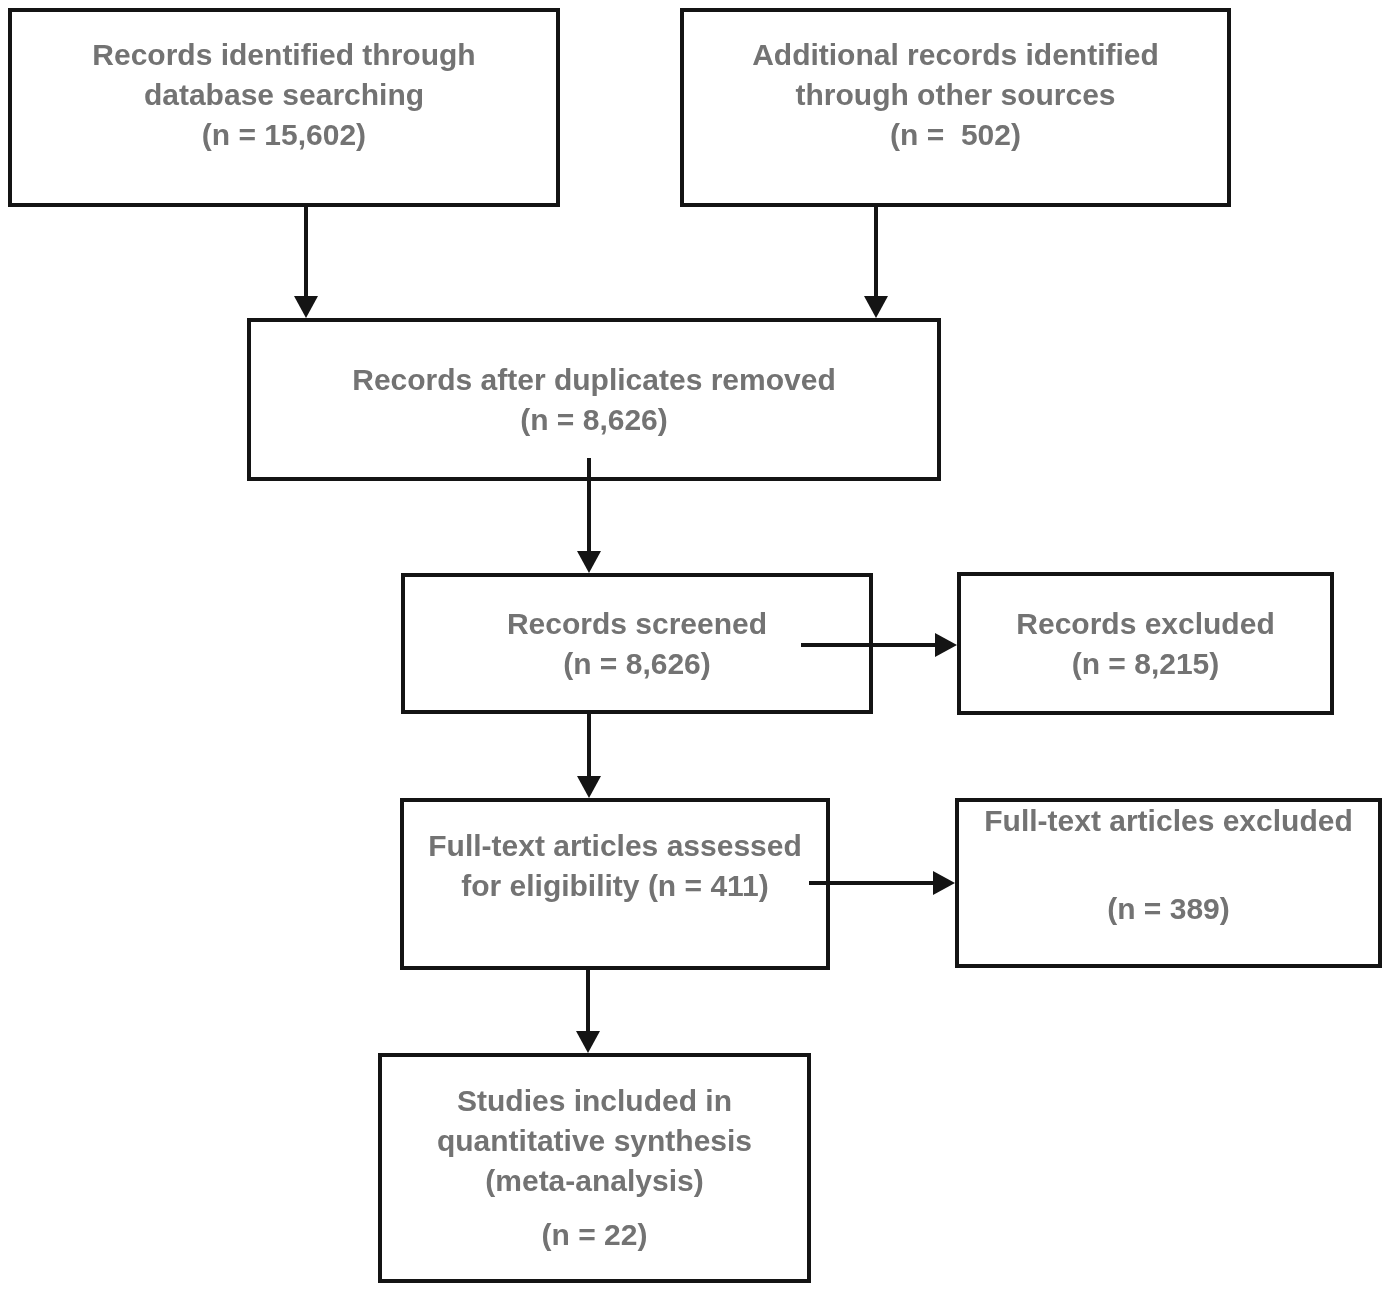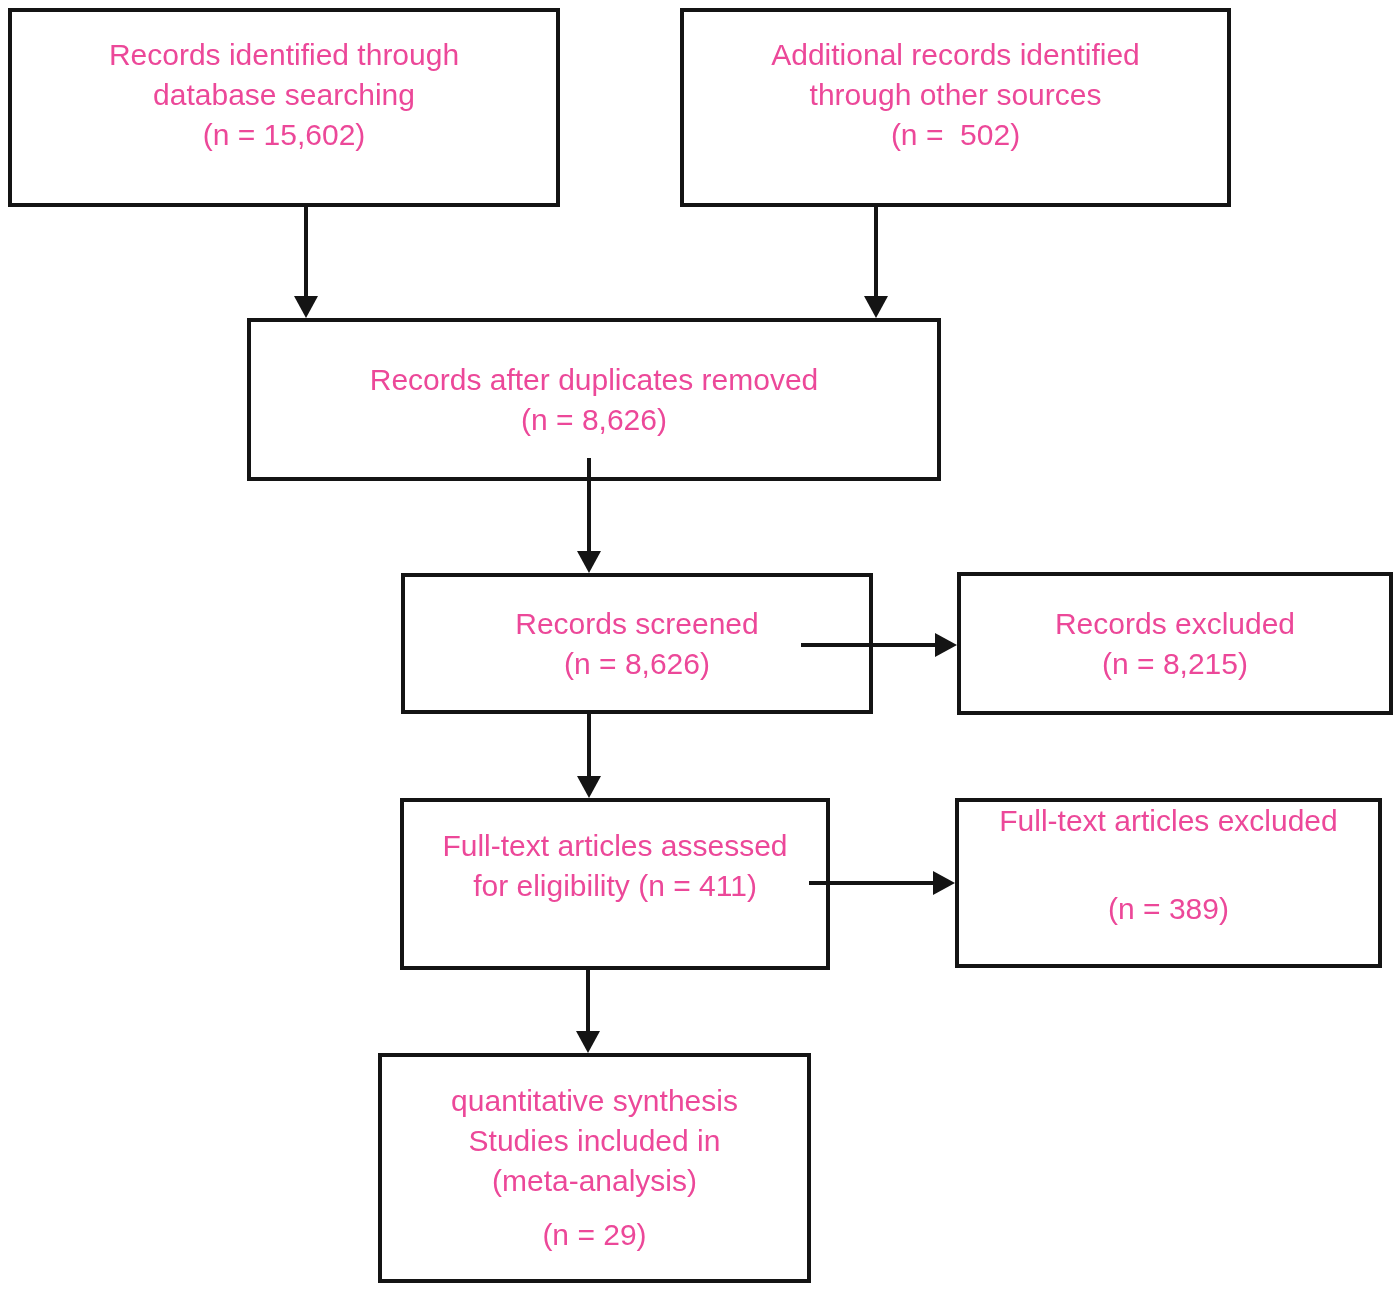--- a/index.html
+++ b/index.html
@@ -6,21 +6,22 @@
     margin: 0;
     padding: 0;
     background: #ffffff;
   }
   .diagram {
     position: relative;
     width: 1400px;
     height: 1291px;
     background: #ffffff;
     font-family: "Liberation Sans", sans-serif;
-    color: #ec4899;
+    color: #737373;
+    font-weight: bold;
   }
   .box {
     position: absolute;
     box-sizing: border-box;
     border: 4px solid #141414;
     background: #ffffff;
     display: flex;
     flex-direction: column;
     align-items: center;
     justify-content: center;
@@ -29,21 +30,21 @@
     line-height: 40px;
   }
   .line { white-space: pre; }
   .gap-top { margin-top: 14px; }
 
   
   .b1 { left: 8px;   top: 8px;    width: 552px; height: 199px; padding-bottom: 26px; }
   .b2 { left: 632px; top: 8px;    width: 551px; height: 199px; padding-bottom: 26px; margin-left: 48px; }
   .b3 { left: 247px; top: 318px;  width: 694px; height: 163px; }
   .b4 { left: 401px; top: 573px;  width: 472px; height: 141px; }
-  .b5 { left: 957px; top: 572px;  width: 436px; height: 143px; }
+  .b5 { left: 957px; top: 572px;  width: 377px; height: 143px; }
   .b6 { left: 379px; top: 798px;  width: 430px; height: 172px; padding-bottom: 36px; margin-left: 21px; }
   .b7 { left: 955px; top: 798px;  width: 427px; height: 170px; padding-bottom: 36px; gap: 48px; }
   .b8 { left: 378px; top: 1053px; width: 433px; height: 230px; }
 
   
   .arrow { position: absolute; }
   .arrow-v .shaft {
     position: absolute;
     left: 50%; transform: translateX(-50%);
     top: 0; bottom: 18px;
@@ -115,24 +116,24 @@
     <div class="line">Full-text articles assessed</div>
     <div class="line">for eligibility (n = 411)</div>
   </div>
 
   <div class="box b7">
     <div class="line">Full-text articles excluded</div>
     <div class="line">(n = 389)</div>
   </div>
 
   <div class="box b8">
+    <div class="line">Studies included in</div>
     <div class="line">quantitative synthesis</div>
-    <div class="line">Studies included in</div>
     <div class="line">(meta-analysis)</div>
-    <div class="line gap-top">(n = 29)</div>
+    <div class="line gap-top">(n = 22)</div>
   </div>
 
   <div class="arrow arrow-v v1">
     <div class="shaft"></div>
     <div class="head"></div>
   </div>
 
   <div class="arrow arrow-v v2">
     <div class="shaft"></div>
     <div class="head"></div>

